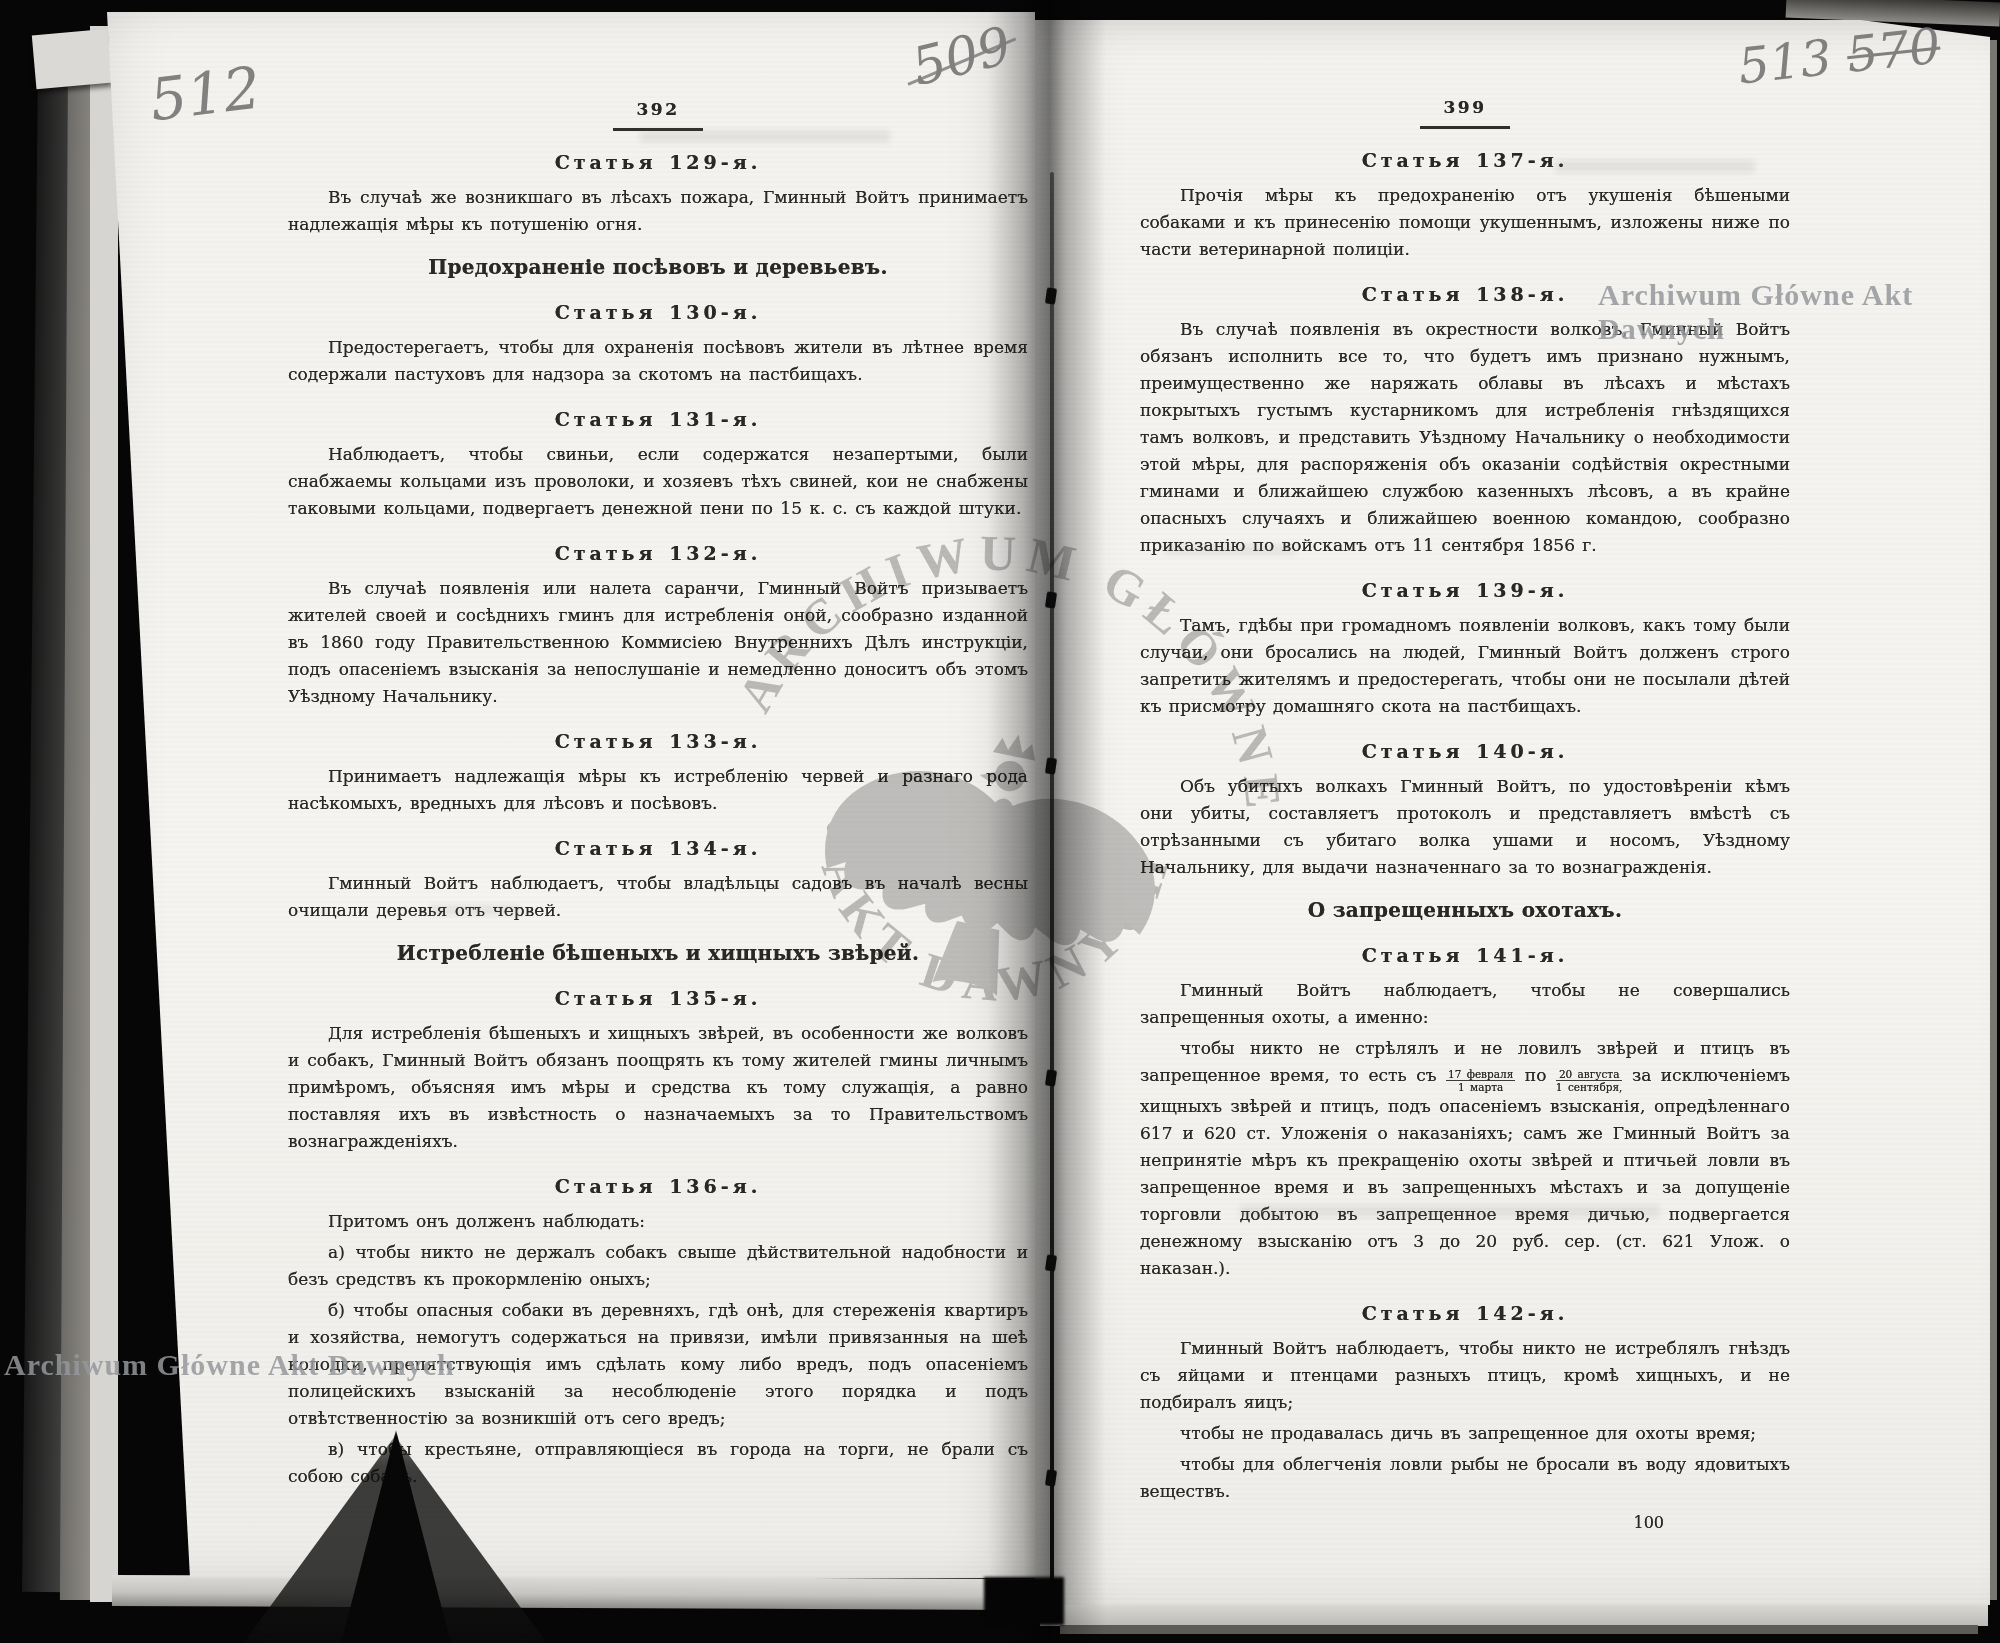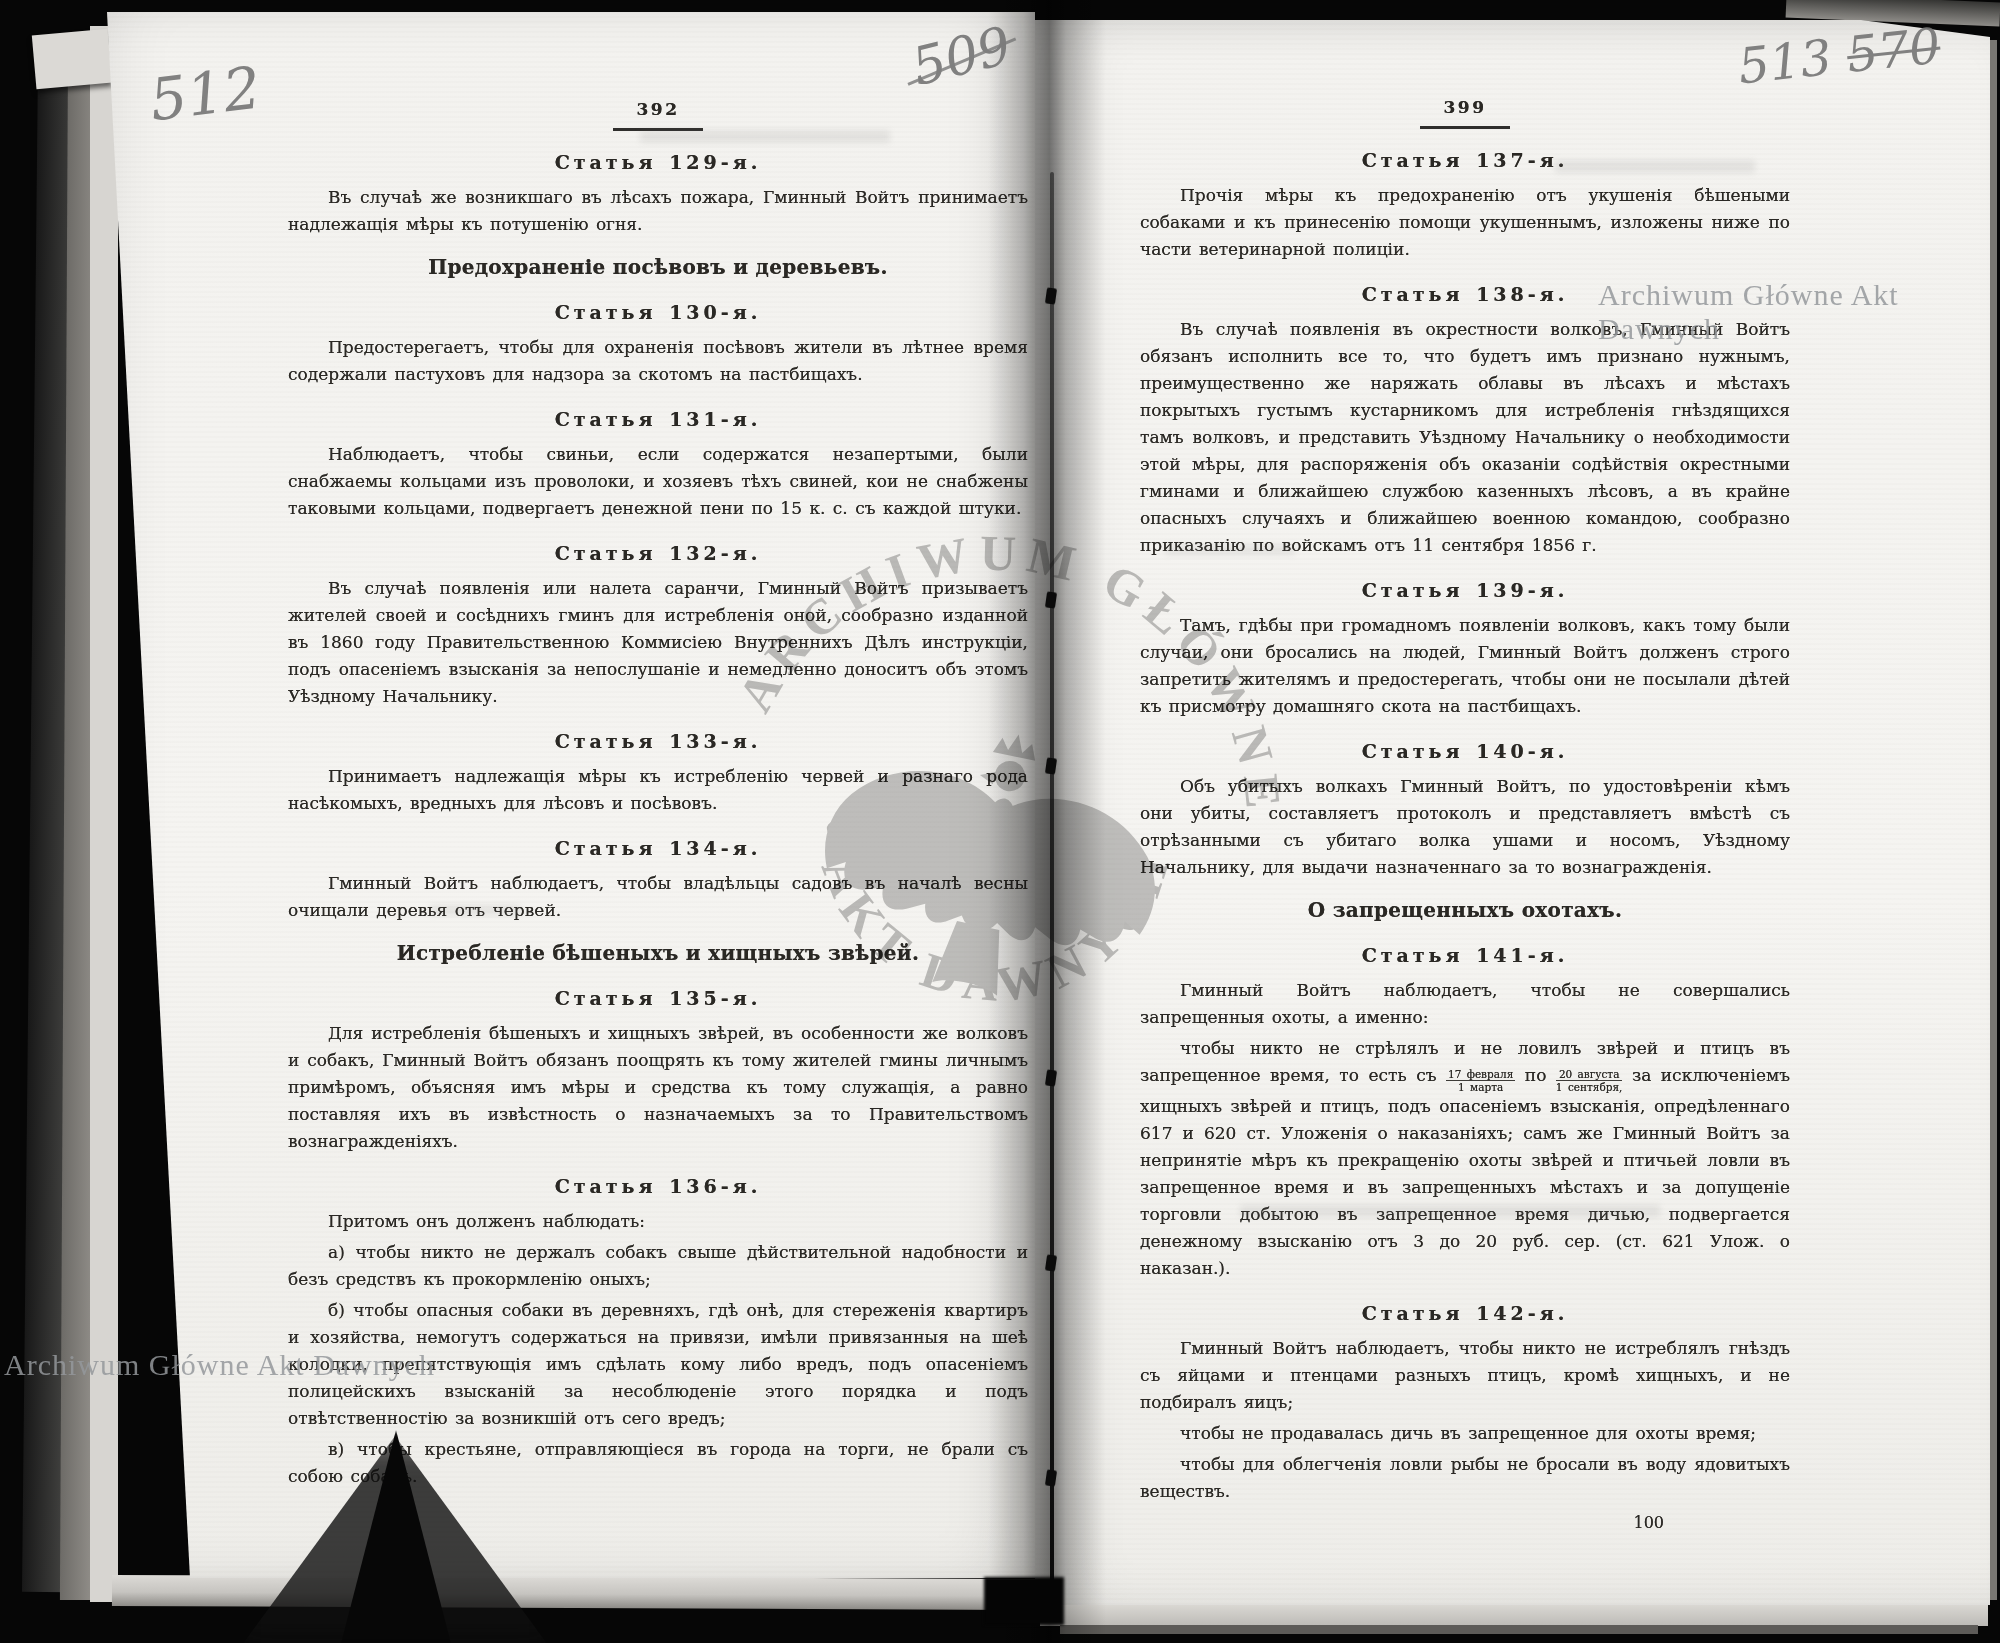--- a/index.html
+++ b/index.html
@@ -69,21 +69,21 @@
   
   .hand{position:absolute;font-style:italic;color:#757575;opacity:0.9;white-space:nowrap;z-index:9;}
   .hand-512{left:150px;top:60px;font-size:58px;transform:rotate(-7deg);}
   .hand-509{left:912px;top:26px;font-size:52px;transform:rotate(-14deg);}
   .hand-509::after{content:"";position:absolute;left:-10px;top:56%;width:118%;height:3px;
     background:rgba(115,115,115,0.85);transform:rotate(-9deg);}
   .hand-513{left:1738px;top:28px;font-size:49px;transform:rotate(-6deg);}
   .strike{text-decoration:line-through;text-decoration-thickness:3px;}
   
   .wm-line{position:absolute;font-family:"Liberation Serif", serif;
-    color:rgba(148,152,155,0.85);letter-spacing:1px;z-index:7;}
+    color:rgba(148,152,155,0.85);letter-spacing:1px;z-index:7;font-weight:bold;}
   .wm-right{left:1598px;top:278px;font-size:30px;}
   .wm-bottomleft{left:4px;top:1348px;font-size:30px;}
   .seal{position:absolute;left:635px;top:462px;width:720px;height:720px;z-index:4;
     mix-blend-mode:multiply;transform:rotate(12deg);}
   .seal text{font-family:"Liberation Serif", serif;font-weight:bold;fill:#c2c2c2;
     font-size:50px;letter-spacing:9px;}
   .seal .bird{fill:#c6c6c6;}
   
   .ghost{position:absolute;background:rgba(118,116,112,0.12);filter:blur(3px);
     border-radius:3px;z-index:4;}

